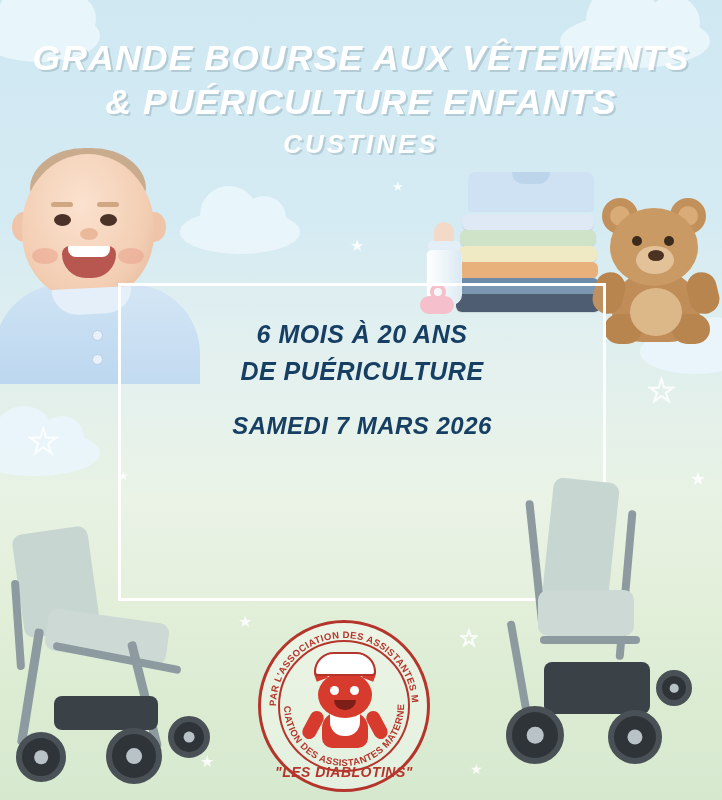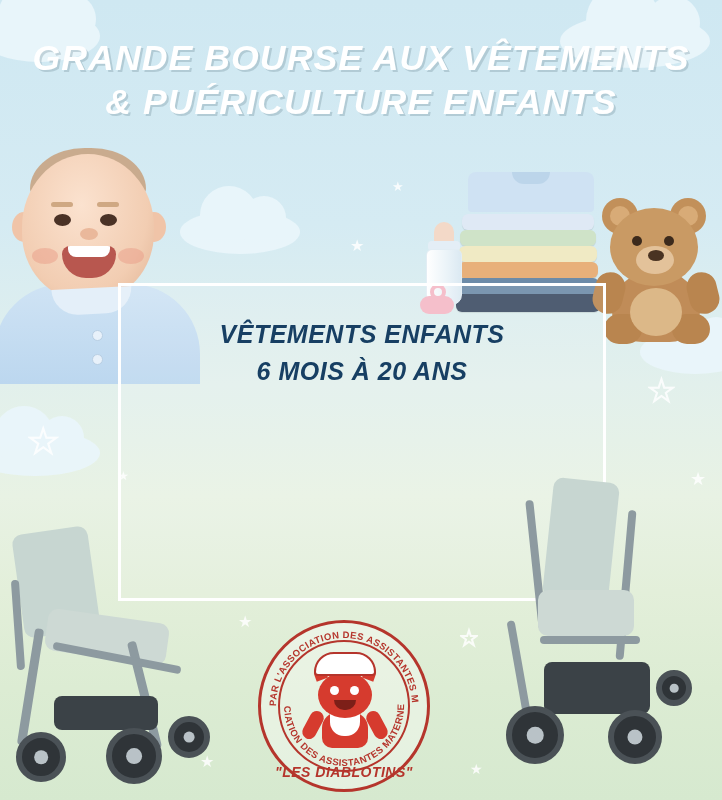--- a/index.html
+++ b/index.html
@@ -430,20 +430,21 @@
   <div class="star" style="left:690px;top:470px;font-size:18px;">★</div>
   <div class="star" style="left:238px;top:614px;font-size:16px;">★</div>
   <div class="star" style="left:460px;top:628px;font-size:20px;color:transparent;-webkit-text-stroke:2px #ffffff;">★</div>
   <div class="star" style="left:200px;top:754px;font-size:16px;">★</div>
   <div class="star" style="left:470px;top:762px;font-size:14px;">★</div>
   <div class="star" style="left:118px;top:470px;font-size:12px;">★</div>
 
   <div class="headline">
     <div class="l1">GRANDE BOURSE AUX VÊTEMENTS</div>
     <div class="l2">&amp; PUÉRICULTURE ENFANTS</div>
+    <div class="l3">CUSTINES</div>
   </div>
 
   <div class="baby">
     <div class="body"></div>
     <div class="hair"></div>
     <div class="ear-l"></div>
     <div class="ear-r"></div>
     <div class="head"></div>
     <div class="brow l"></div>
     <div class="brow r"></div>
@@ -489,23 +490,24 @@
     <div class="belly"></div>
     <div class="head"></div>
     <div class="eye l"></div>
     <div class="eye r"></div>
     <div class="muzzle"></div>
     <div class="nose"></div>
   </div>
 
   <div class="panel">
     <div class="panel-inner">
-      <div class="big">VÊTEMENTS ENFANTS</div>
       <div class="big">6 MOIS À 20 ANS</div>
+      <div class="big">DE PUÉRICULTURE</div>
       <div class="gap"></div>
+      <div class="date">SAMEDI 7 MARS 2026</div>
     </div>
   </div>
 
   <div class="stroller" id="stroller-left">
     <div class="seat back"></div>
     <div class="frame f4"></div>
     <div class="seat cushion"></div>
     <div class="frame f1"></div>
     <div class="frame f2"></div>
     <div class="frame f3"></div>

